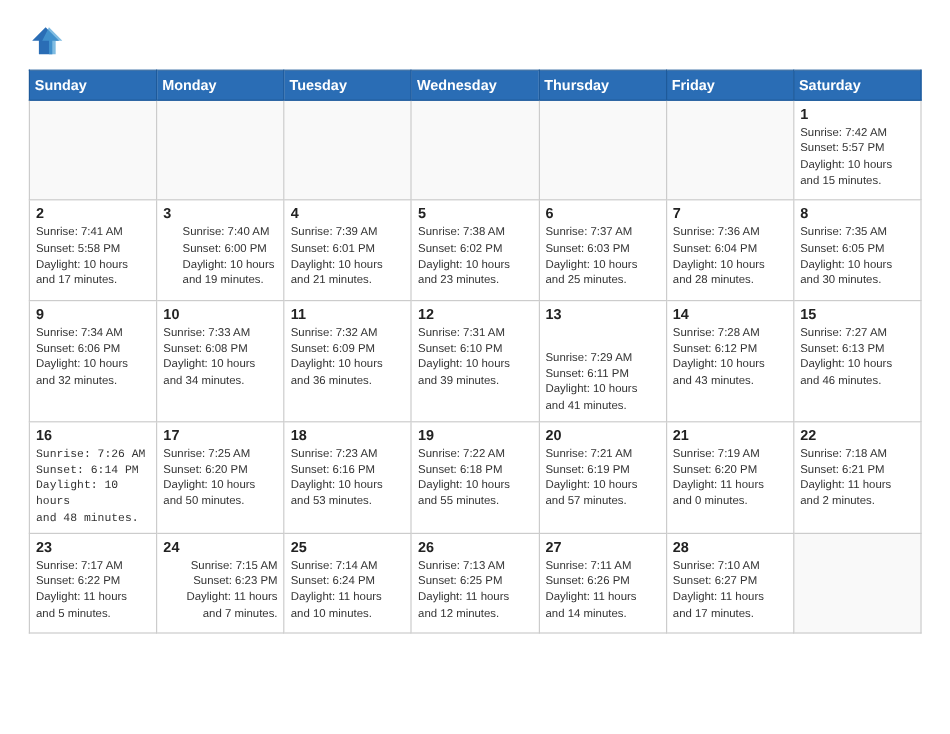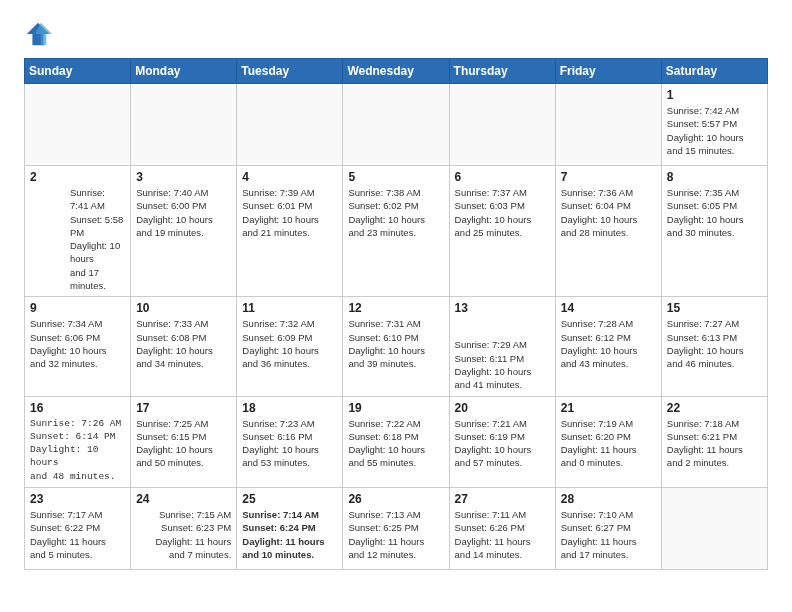--- a/index.html
+++ b/index.html
@@ -134,28 +134,28 @@
             <span class="day-num">1</span>
             <div class="day-info" style="white-space: pre-line;">Sunrise: 7:42 AM
 Sunset: 5:57 PM
 Daylight: 10 hours
 and 15 minutes.</div>
           </td>
         </tr>
         <tr>
           <td>
             <span class="day-num">2</span>
-            <div class="day-info" style="white-space: pre-line; margin-left: 40px;">Sunrise: 7:41 AM
+            <div class="day-info" style="white-space: pre-line;">Sunrise: 7:41 AM
 Sunset: 5:58 PM
 Daylight: 10 hours
 and 17 minutes.</div>
           </td>
           <td>
             <span class="day-num">3</span>
-            <div class="day-info" style="white-space: pre-line;">Sunrise: 7:40 AM
+            <div class="day-info" style="white-space: pre-line; margin-left: 16px;">Sunrise: 7:40 AM
 Sunset: 6:00 PM
 Daylight: 10 hours
 and 19 minutes.</div>
           </td>
           <td>
             <span class="day-num">4</span>
             <div class="day-info" style="white-space: pre-line;">Sunrise: 7:39 AM
 Sunset: 6:01 PM
 Daylight: 10 hours
 and 21 minutes.</div>
@@ -244,21 +244,21 @@
           <td>
             <span class="day-num">16</span>
             <div class="day-info" style="white-space: pre-line; font-family: Liberation Mono, monospace;">Sunrise: 7:26 AM
 Sunset: 6:14 PM
 Daylight: 10 hours
 and 48 minutes.</div>
           </td>
           <td>
             <span class="day-num">17</span>
             <div class="day-info" style="white-space: pre-line;">Sunrise: 7:25 AM
-Sunset: 6:15 PM
+Sunset: 6:20 PM
 Daylight: 10 hours
 and 50 minutes.</div>
           </td>
           <td>
             <span class="day-num">18</span>
             <div class="day-info" style="white-space: pre-line;">Sunrise: 7:23 AM
 Sunset: 6:16 PM
 Daylight: 10 hours
 and 53 minutes.</div>
           </td>
@@ -301,21 +301,21 @@
           </td>
           <td>
             <span class="day-num">24</span>
             <div class="day-info" style="white-space: pre-line; text-align: right;">Sunrise: 7:15 AM
 Sunset: 6:23 PM
 Daylight: 11 hours
 and 7 minutes.</div>
           </td>
           <td>
             <span class="day-num">25</span>
-            <div class="day-info" style="white-space: pre-line; font-weight: bold;">Sunrise: 7:14 AM
+            <div class="day-info" style="white-space: pre-line;">Sunrise: 7:14 AM
 Sunset: 6:24 PM
 Daylight: 11 hours
 and 10 minutes.</div>
           </td>
           <td>
             <span class="day-num">26</span>
             <div class="day-info" style="white-space: pre-line;">Sunrise: 7:13 AM
 Sunset: 6:25 PM
 Daylight: 11 hours
 and 12 minutes.</div>

